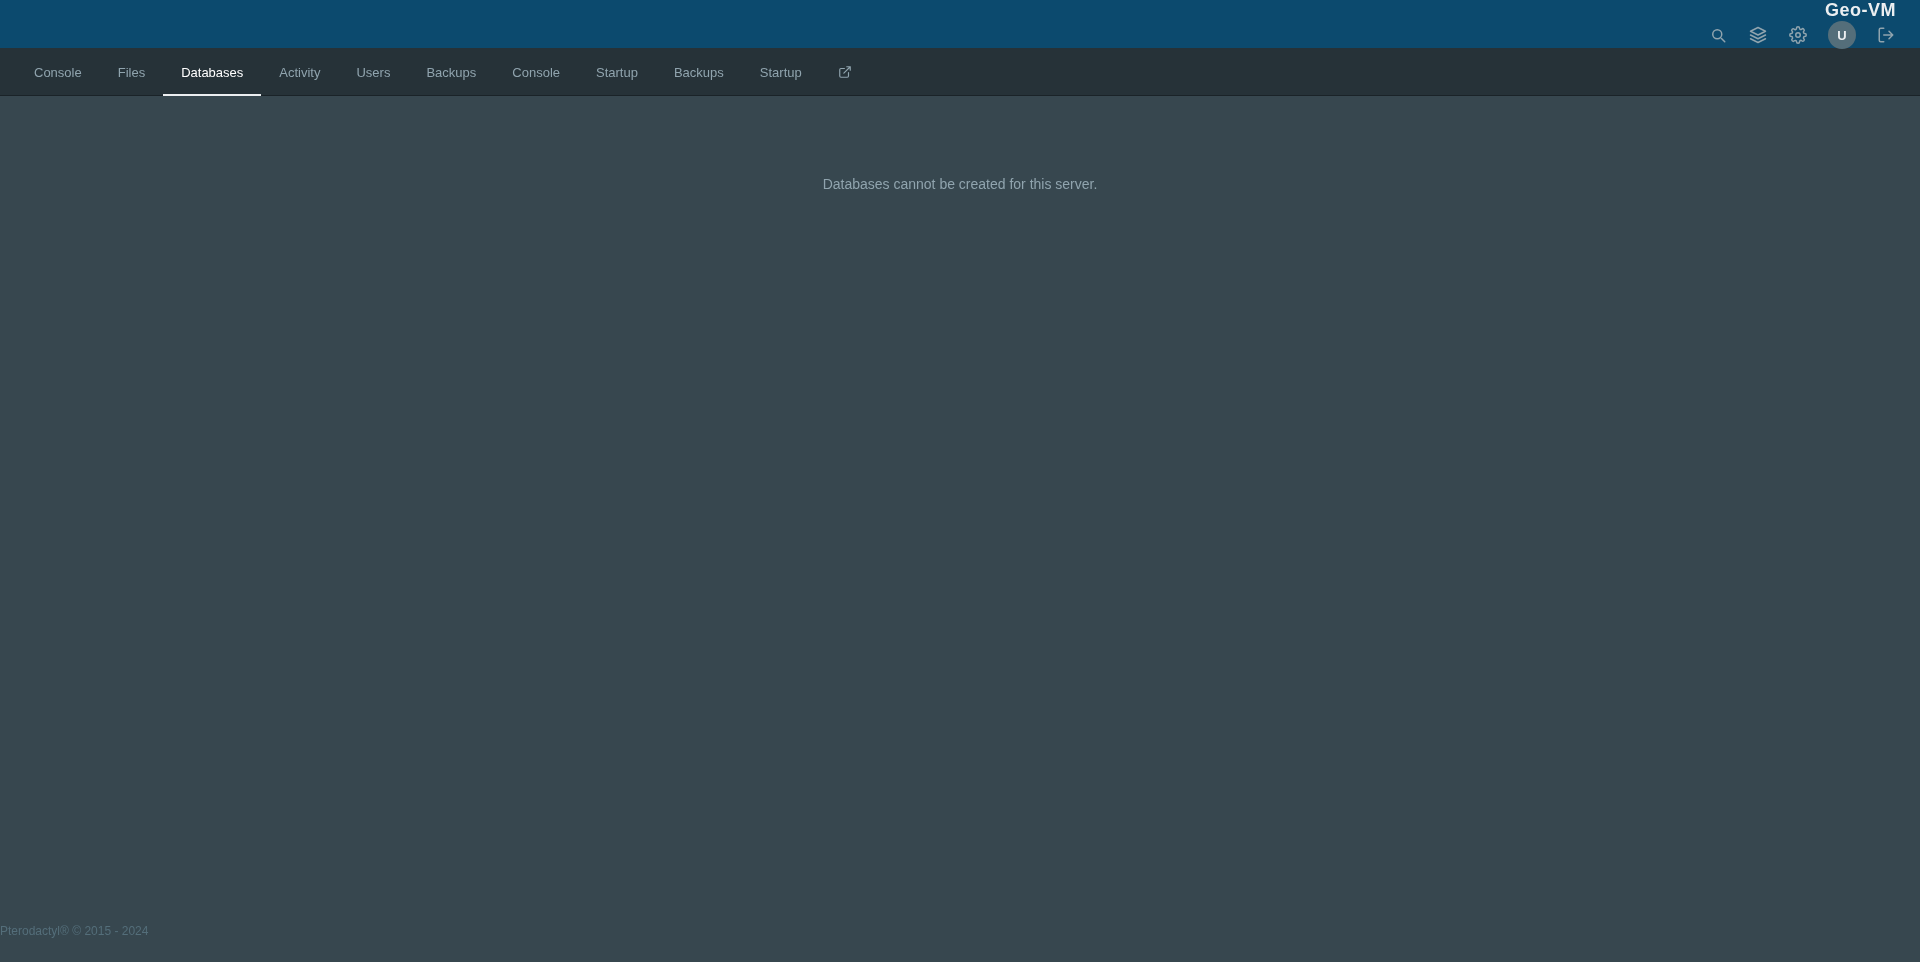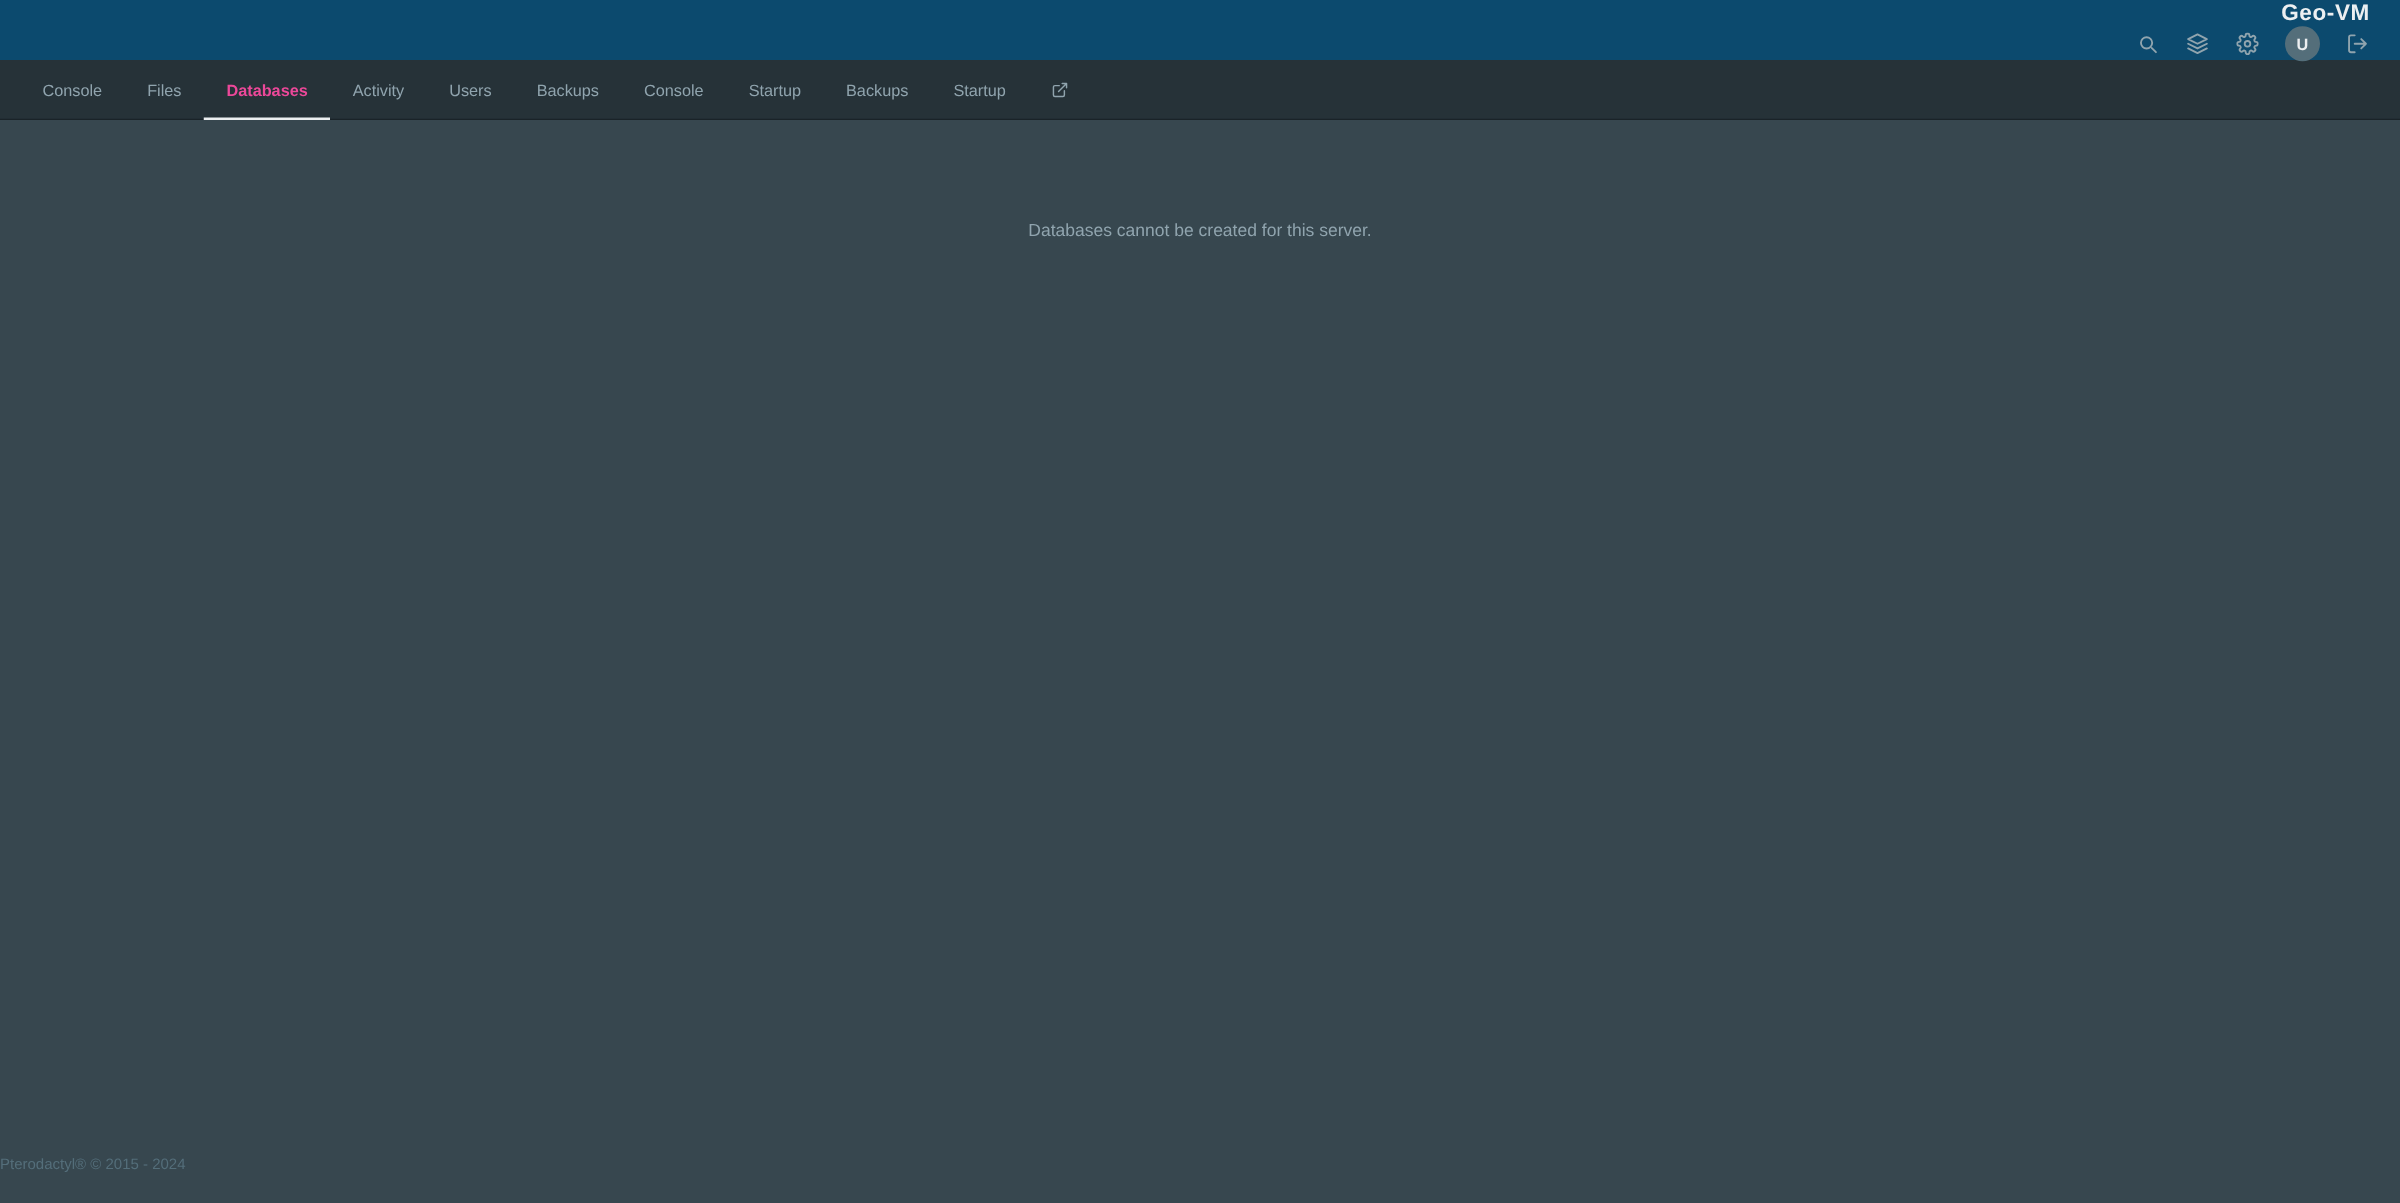--- a/index.html
+++ b/index.html
@@ -89,22 +89,22 @@
       font-size: 13px;
       color: #90a4ae;
       cursor: pointer;
       text-decoration: none;
       position: relative;
       white-space: nowrap;
       transition: color 0.2s;
     }
 
     .nav-tab.active {
-      color: #ec4899;
-      font-weight: 700;
+      color: #ffffff;
+      font-weight: 400;
     }
 
     .nav-tab.active::after {
       content: '';
       position: absolute;
       bottom: 0;
       left: 0;
       right: 0;
       height: 2px;
       background-color: #eceff1;

